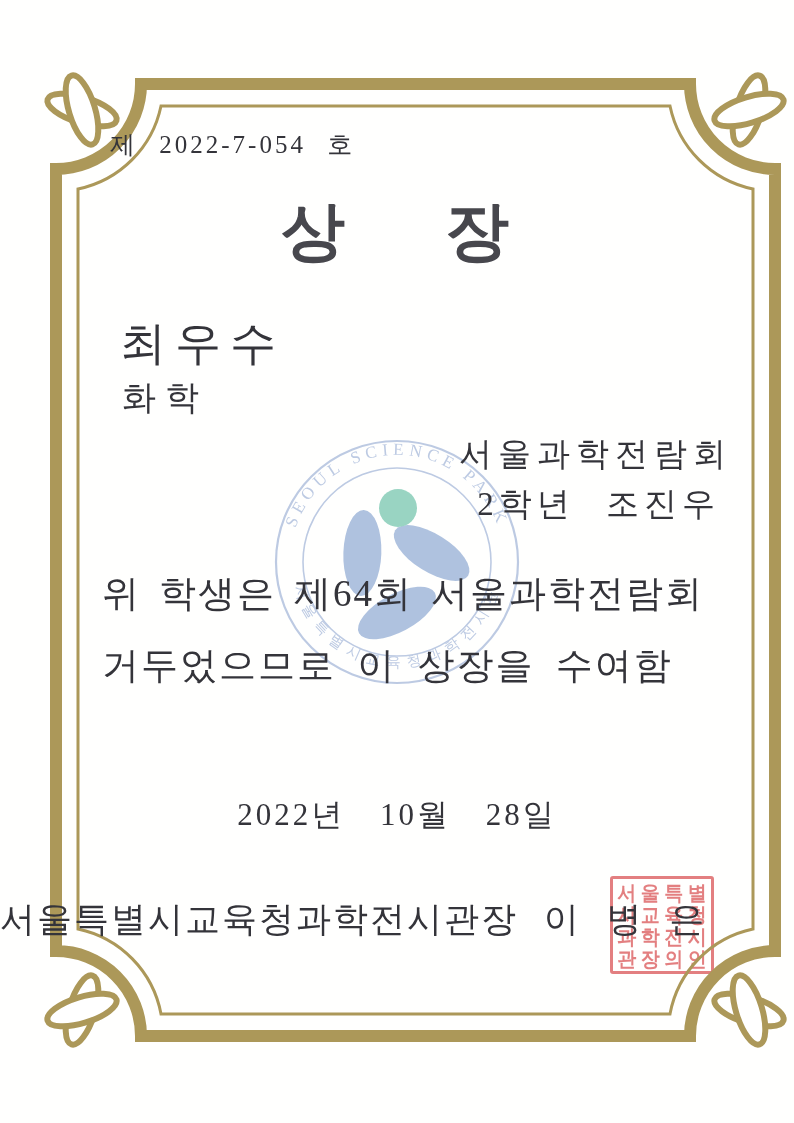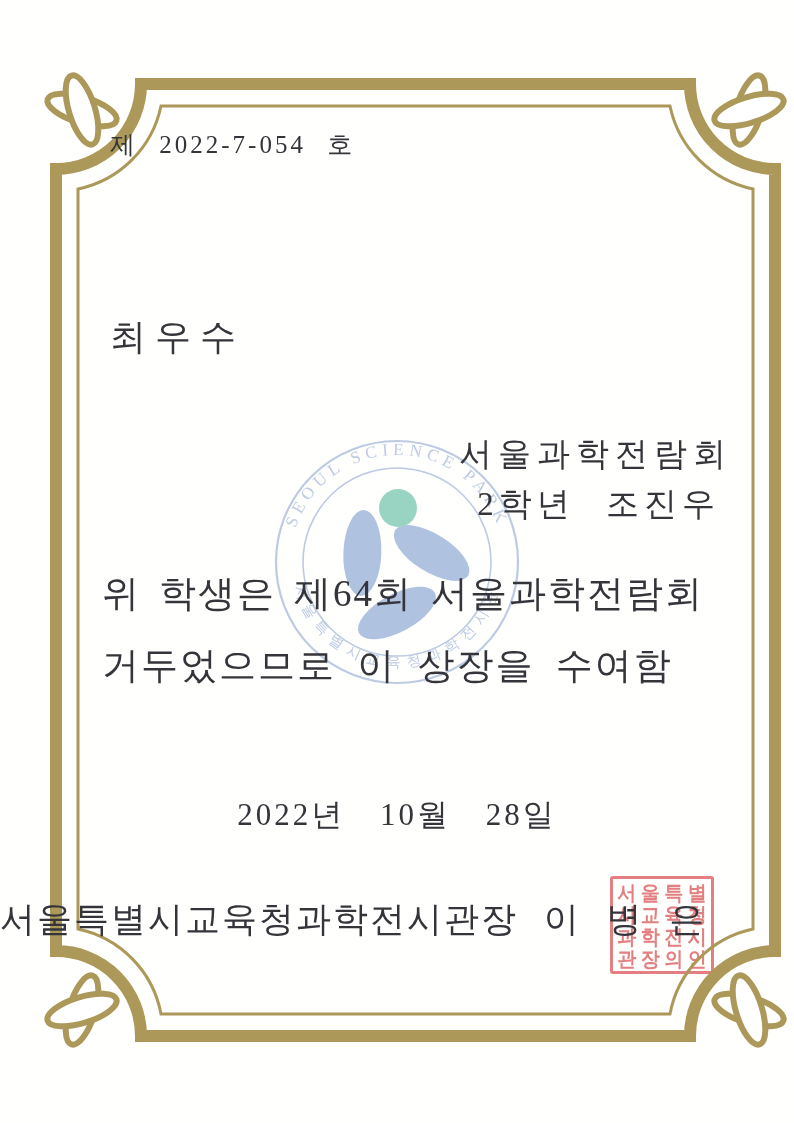--- a/index.html
+++ b/index.html
@@ -30,21 +30,21 @@
   .seal span{
     color:var(--seal-red,#dd6465);
     font-size:19px;font-weight:bold;line-height:1;
     transform:scaleY(1.08);
   }
   
   .txt{z-index:4;white-space:nowrap;}
   .num{left:110px;top:128px;font-size:25px;letter-spacing:3px;word-spacing:12px;}
   .title{left:0;top:188px;width:794px;text-align:center;font-size:64px;font-weight:bold;
          letter-spacing:4px;word-spacing:76px;color:var(--title-ink,#47474d);}
-  .grade{left:110px;top:313px;font-size:36px;letter-spacing:9px;}
+  .grade{left:120px;top:313px;font-size:46px;letter-spacing:9px;}
   .subject{left:122px;top:375px;font-size:34px;letter-spacing:9px;}
   .school{right:62px;top:432px;font-size:33px;letter-spacing:6px;}
   .recipient{right:74px;top:482px;font-size:33px;letter-spacing:5px;word-spacing:18px;}
   .body-block{left:102px;top:558px;width:602px;z-index:4;font-size:37px;line-height:72px;
               letter-spacing:2px;white-space:normal;}
   .body-line{text-align:justify;text-align-last:justify;}
   .body-line.last{text-align:right;text-align-last:left;word-spacing:10px;}
   .date{left:0;top:794px;width:794px;text-align:center;font-size:31px;
         letter-spacing:3px;word-spacing:24px;}
   .issuer{left:0;top:896px;width:794px;text-align:left;font-size:35px;
@@ -131,23 +131,25 @@
     <g fill="#ffffff" stroke="var(--gold,#ac9859)" stroke-width="6">
       <g transform="translate(82,1010)">
         <ellipse rx="36" ry="13" transform="rotate(287)"></ellipse>
         <ellipse rx="36" ry="13" transform="rotate(343)"></ellipse>
       </g>
     </g>
   </svg>
 
   <div class="abs txt num">제 2022-7-054 호</div>
 
+  <div class="abs txt title">상 장</div>
 
   <div class="abs txt grade">최우수</div>
 
+  <div class="abs txt subject">화학</div>
 
   <div class="abs txt school">서울과학전람회</div>
 
   <div class="abs txt recipient">2학년 조진우</div>
 
   <div class="abs body-block">
     <div class="body-line">위 학생은 제64회 서울과학전람회</div>
     <div class="body-line last">거두었으므로 이 상장을 수여함</div>
   </div>
 

